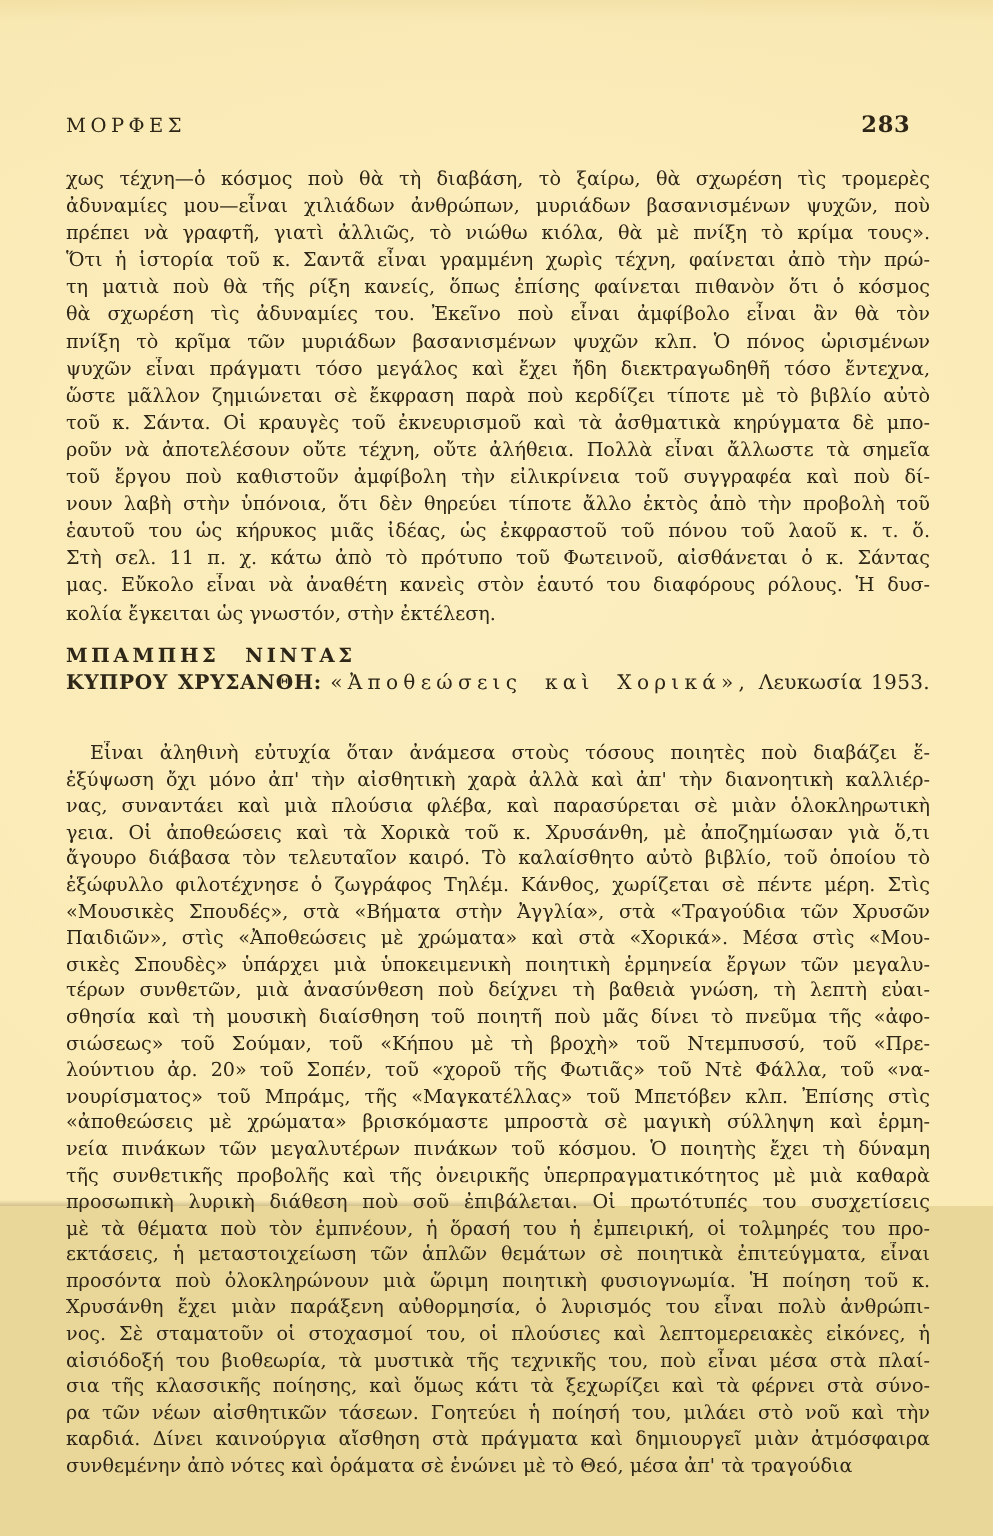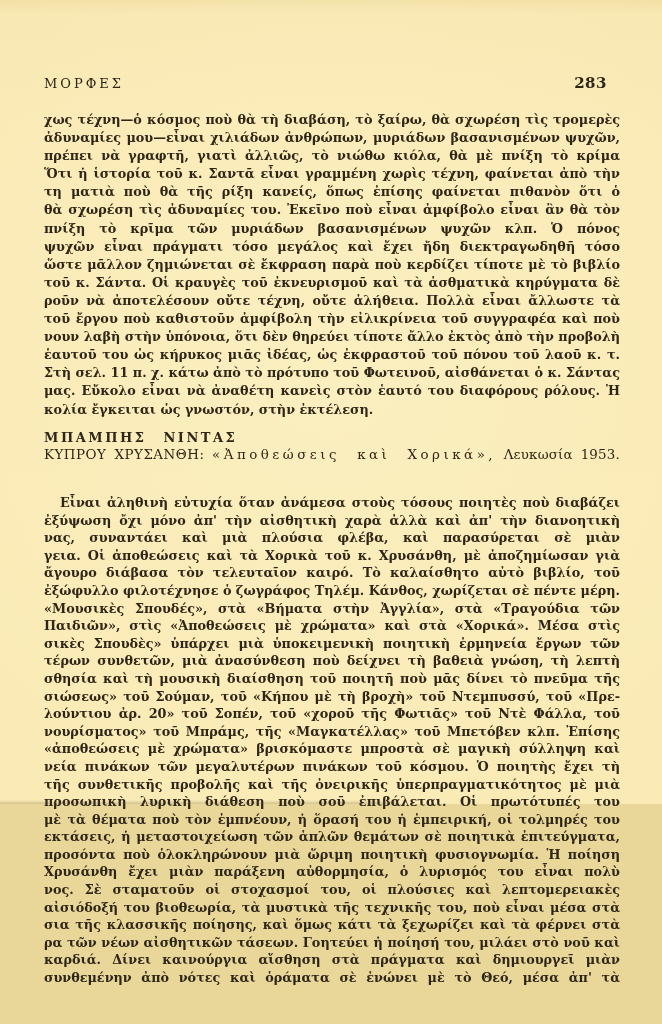--- a/index.html
+++ b/index.html
@@ -27,38 +27,38 @@
   }
   .journal { font-size:13px; letter-spacing:3px; }
   .pagenum { font-weight:bold; font-size:15px; letter-spacing:.5px; }
 
   .lines { position:absolute; left:44px; width:576px; }
   .lines--r1 { top:111px; --lh:18.1px; }
   .lines--r2 { top:494px; --lh:17.6px; }
   .tline {
     font-size:12.8px; line-height:var(--lh); height:var(--lh);
     overflow:hidden; white-space:normal;
-    text-align:justify; text-align-last:justify;font-weight:bold; -moz-text-align-last:justify;
+    text-align:justify; text-align-last:justify; -moz-text-align-last:justify;
   }
   .lines .tline:last-child { text-align-last:left; -moz-text-align-last:left; }
   .lines--r2 .tline:first-child { text-indent:16px; }
 
   .signature {
     position:absolute; left:44px; top:430px; width:576px;
     box-sizing:border-box; padding-right:18px;
     text-align:left; font-weight:bold; font-size:13px;
     letter-spacing:2.5px; word-spacing:10px;
   }
 
   .rev-heading {
     position:absolute; left:44px; top:447px; width:576px;
     font-size:13.4px; white-space:nowrap; overflow:hidden;
     text-align:justify; text-align-last:justify; -moz-text-align-last:justify;
   }
-  .rev-heading .author { font-weight:normal; letter-spacing:.5px;margin-top:14px; }
+  .rev-heading .author { font-weight:bold; letter-spacing:.5px;margin-top:14px; }
   .rev-heading .spaced { letter-spacing:3.5px; word-spacing:6px; }
   .rev-heading .imprint { letter-spacing:.2px; }
 </style>
 </head>
 <body>
 
 <div class="paper">
 
   <div class="runhead">
     <span class="journal">ΜΟΡΦΕΣ</span>

